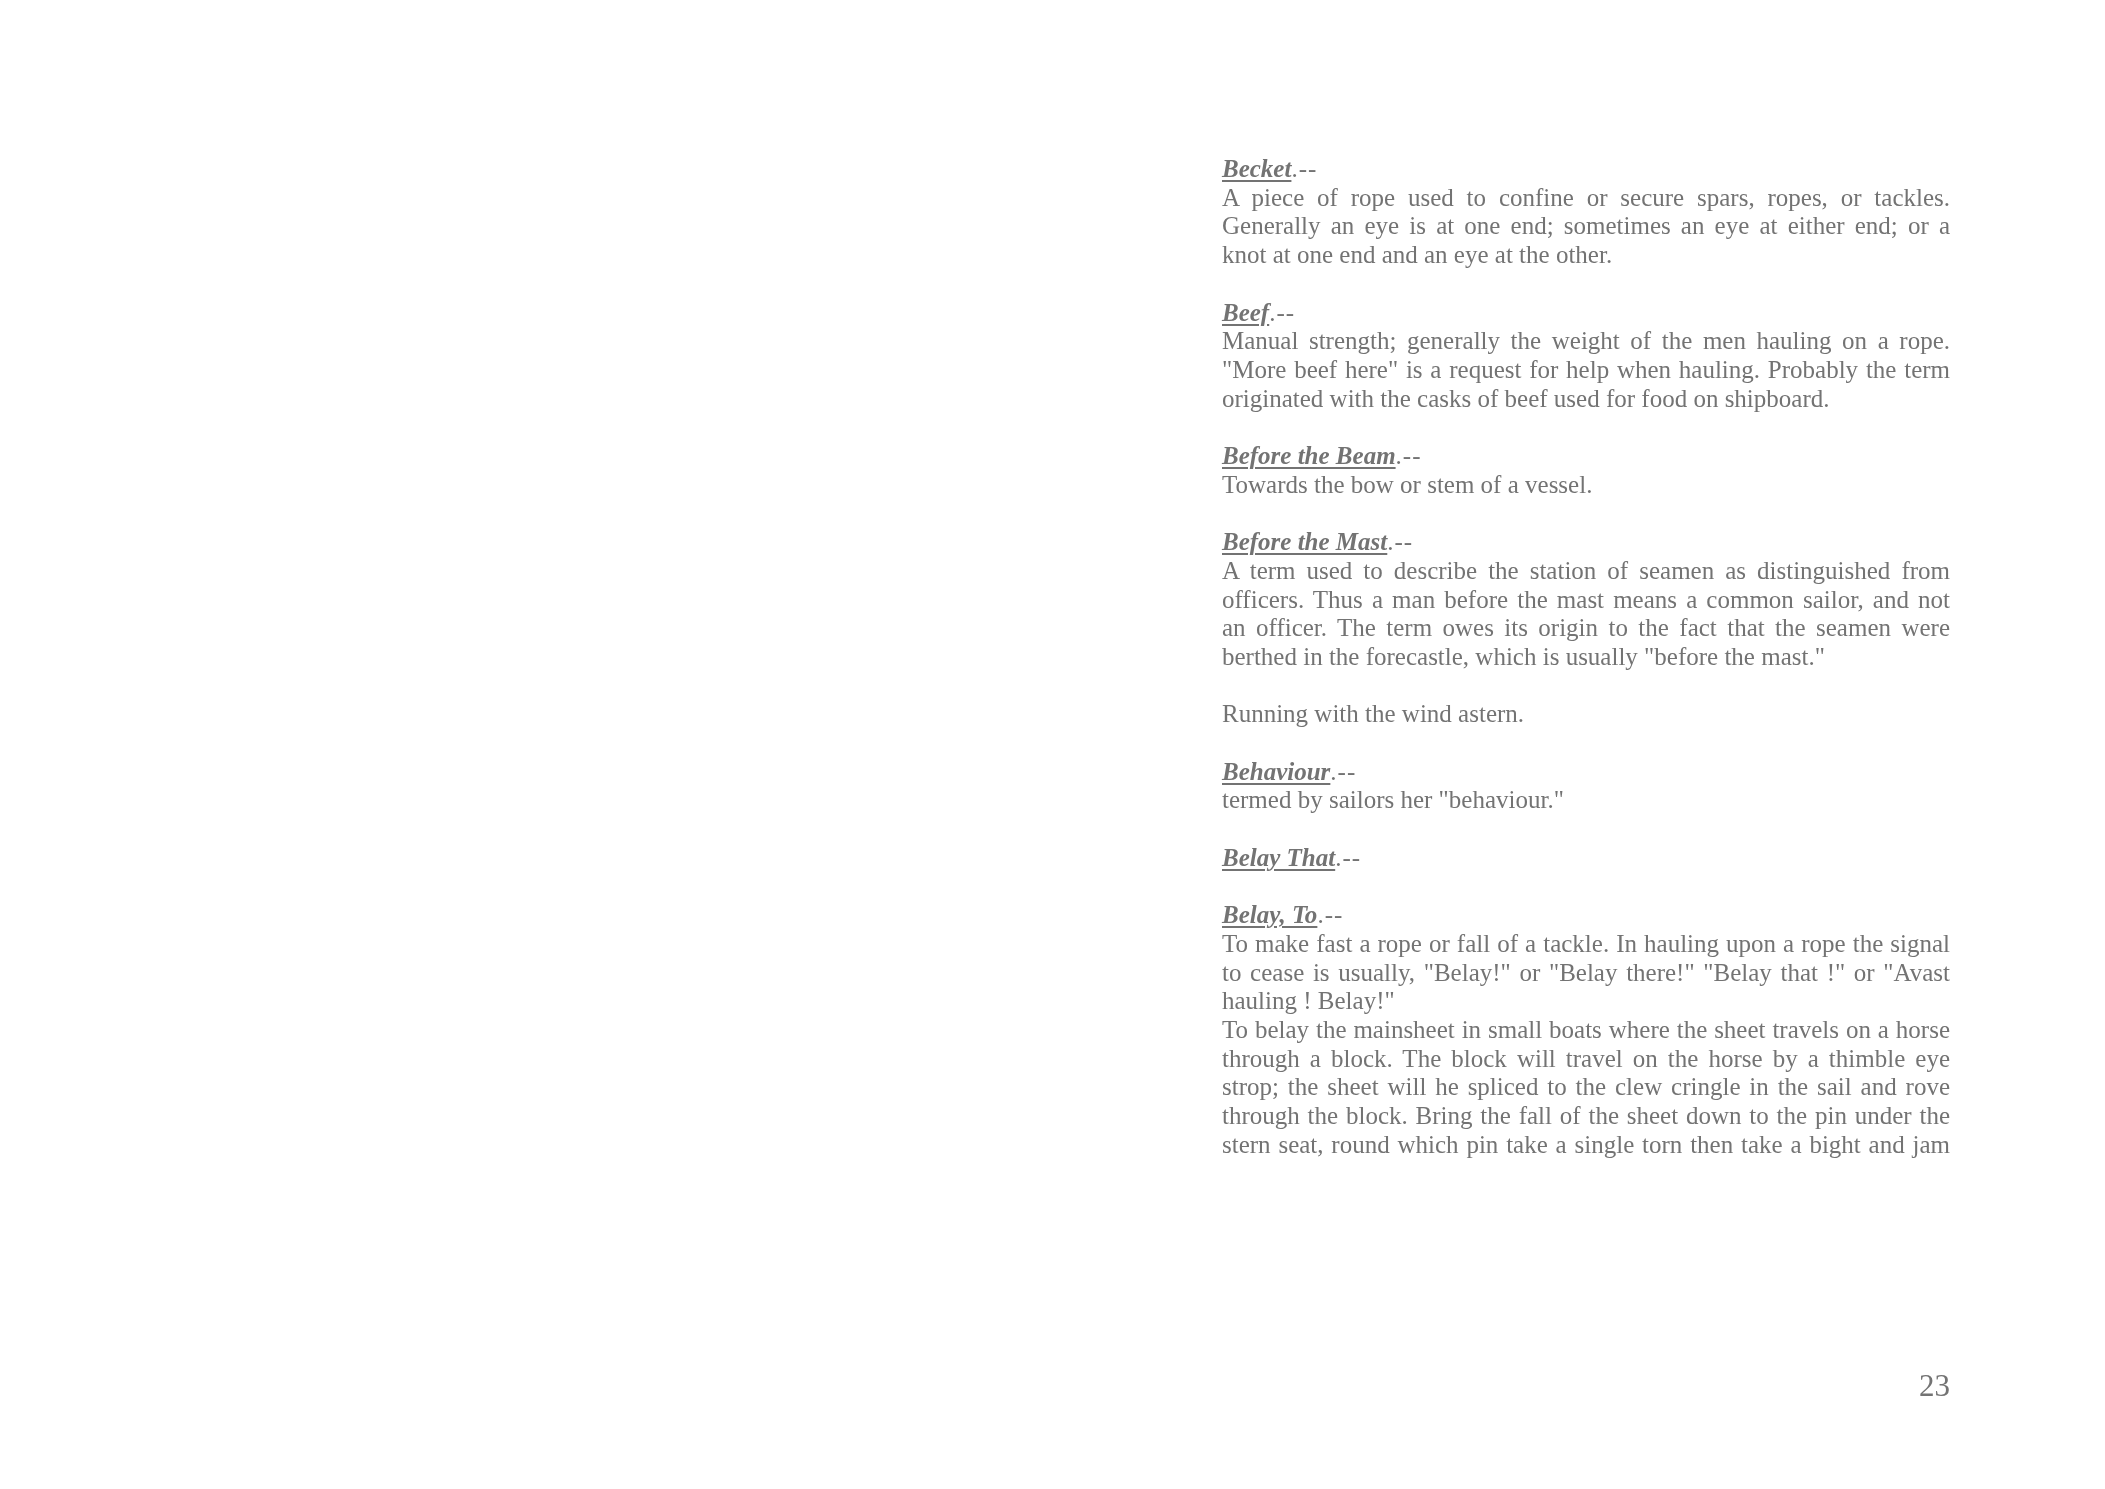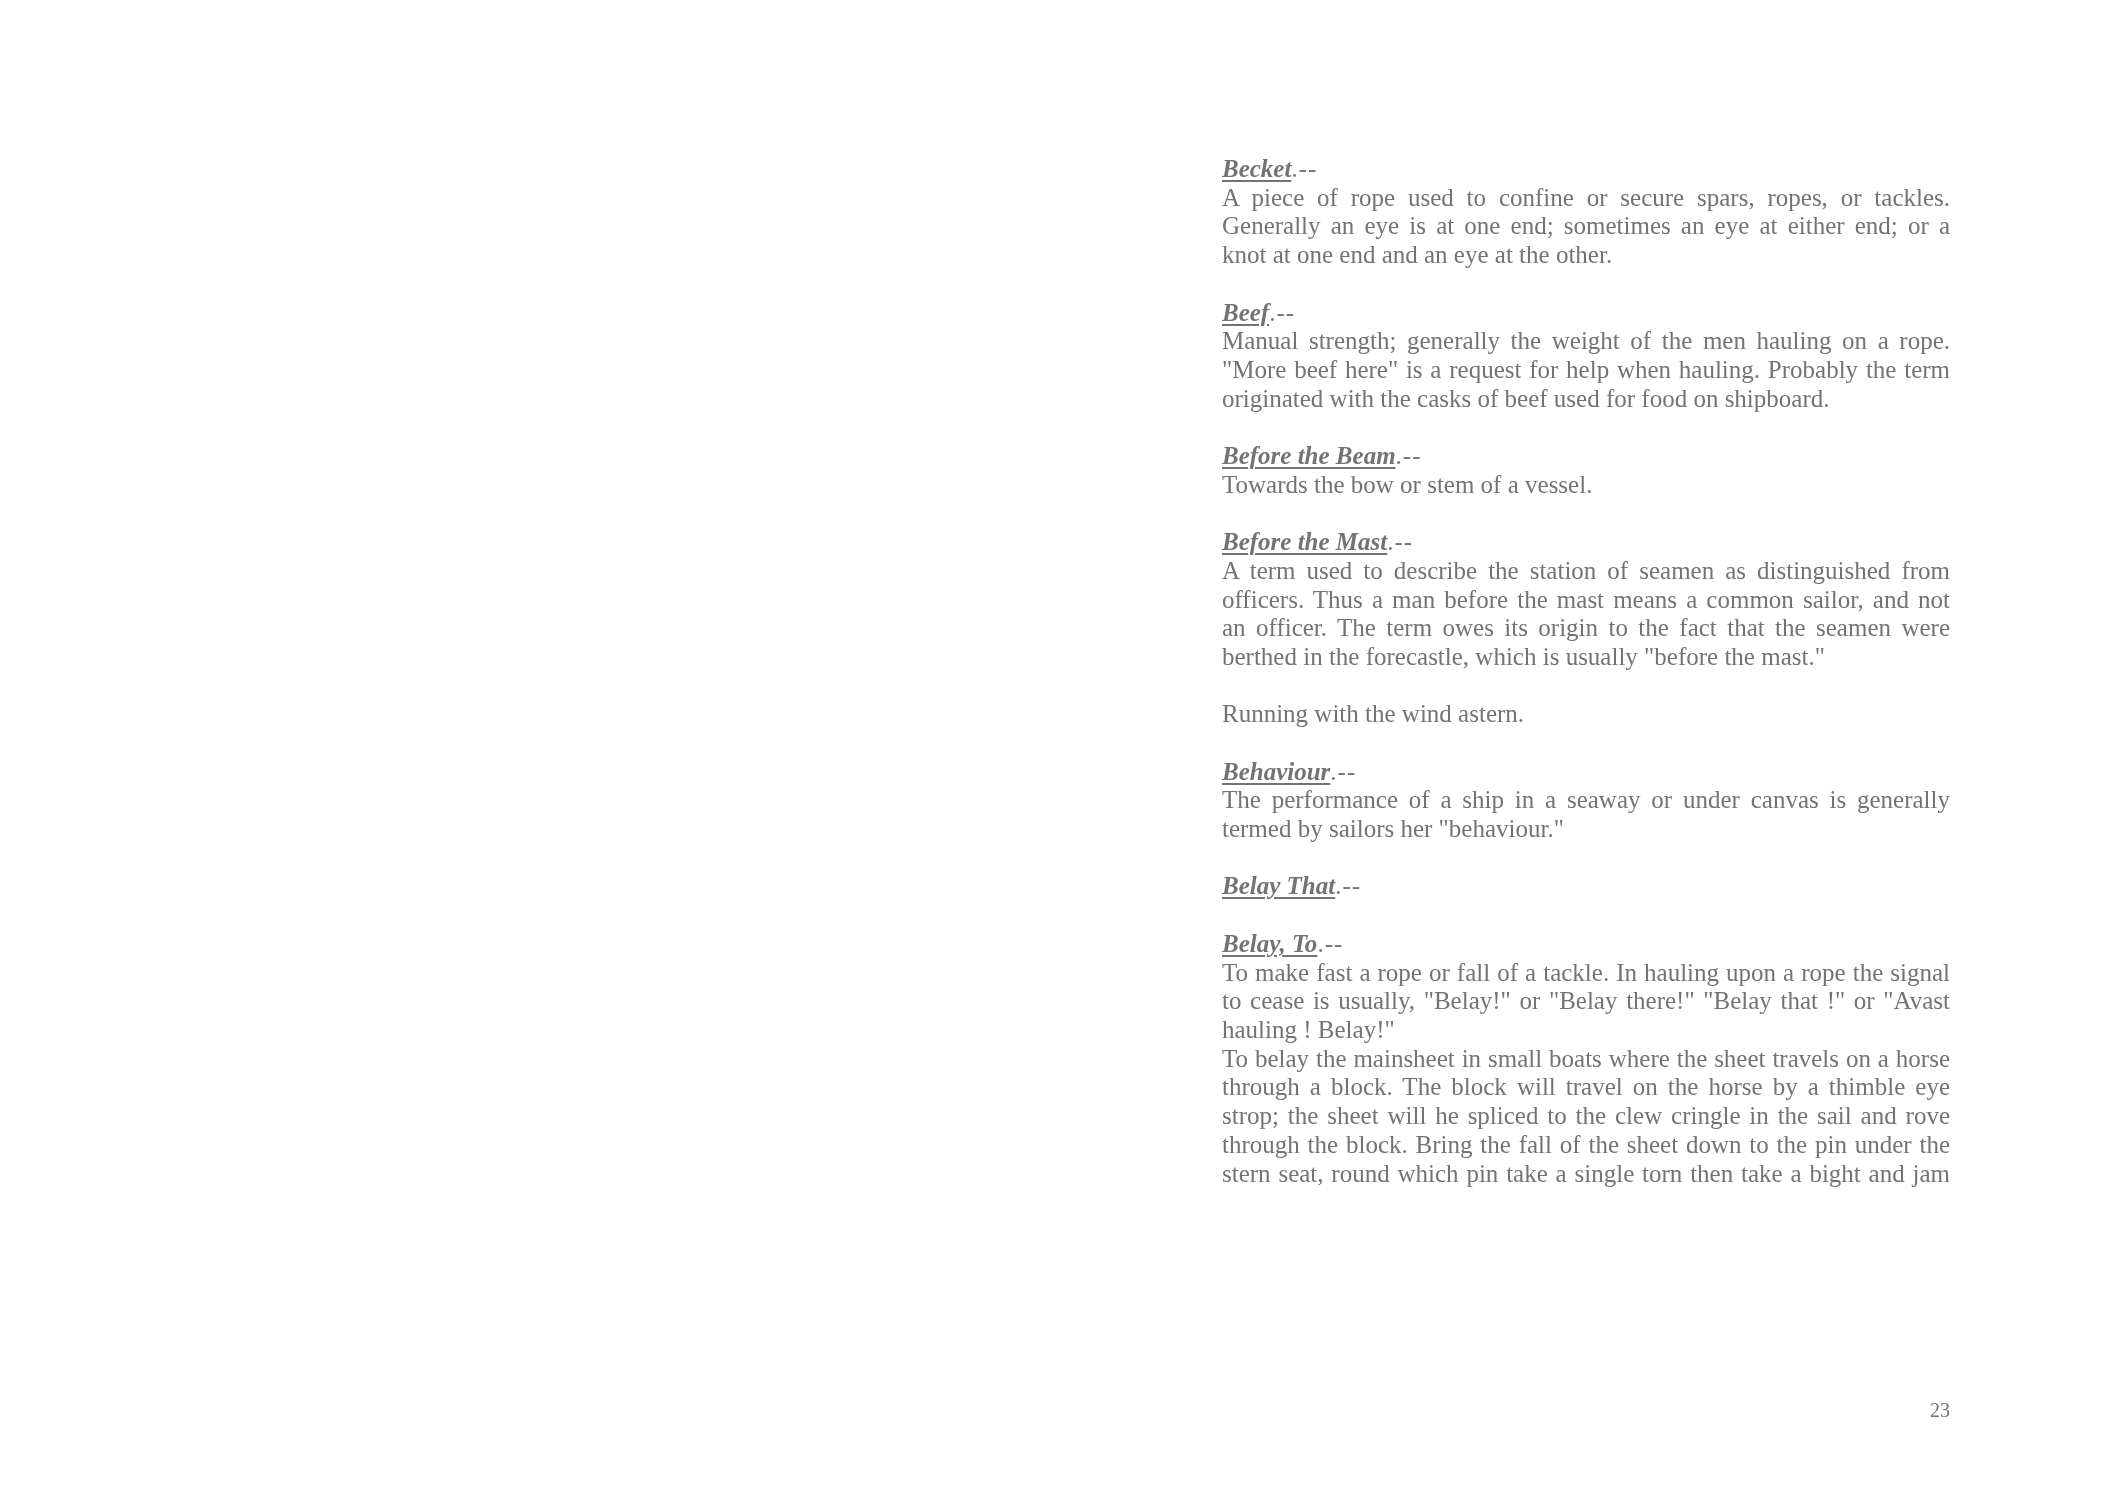--- a/index.html
+++ b/index.html
@@ -48,23 +48,22 @@
   .line.end {
     text-align-last: left;
     word-spacing: 0;
   }
   #page-number {
     position: absolute;
     left: 1222px;
     top: 1368px;
     width: 728px;
     text-align: right;
-    font-size: 20px;
+    font-size: 31px;
     line-height: 36px;
-    margin-top: 24px;
   }
 </style>
 </head>
 <body>
 
 <div id="page">
   <div id="glossary-column">
       <div class="entry">
         <div class="heading"><span class="term">Becket</span><span class="suffix">.--</span></div>
         <div class="para">
@@ -97,21 +96,20 @@
         </div>
       </div>
       <div class="entry">
         <div class="para">
           <div class="line end">Running with the wind astern.</div>
         </div>
       </div>
       <div class="entry">
         <div class="heading"><span class="term">Behaviour</span><span class="suffix">.--</span></div>
         <div class="para">
-          <div class="line fill">The performance of a ship in a seaway or under canvas is generally</div>
           <div class="line end">termed by sailors her "behaviour."</div>
         </div>
       </div>
       <div class="entry">
         <div class="heading"><span class="term">Belay That</span><span class="suffix">.--</span></div>
       </div>
       <div class="entry">
         <div class="heading"><span class="term">Belay, To</span><span class="suffix">.--</span></div>
         <div class="para">
           <div class="line fill">To make fast a rope or fall of a tackle. In hauling upon a rope the signal</div>

